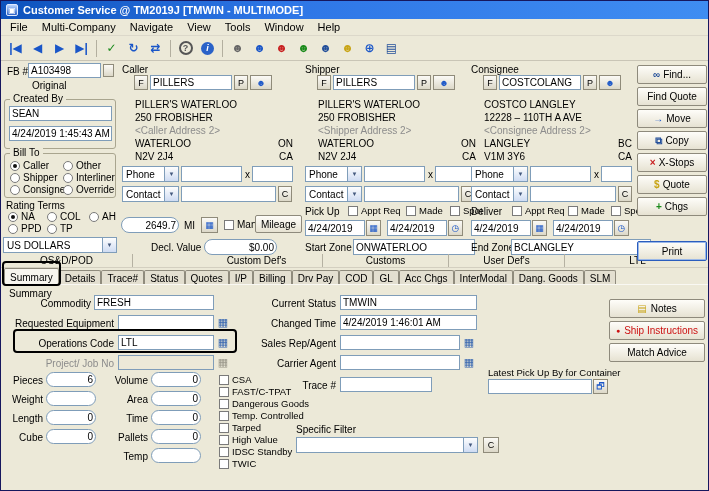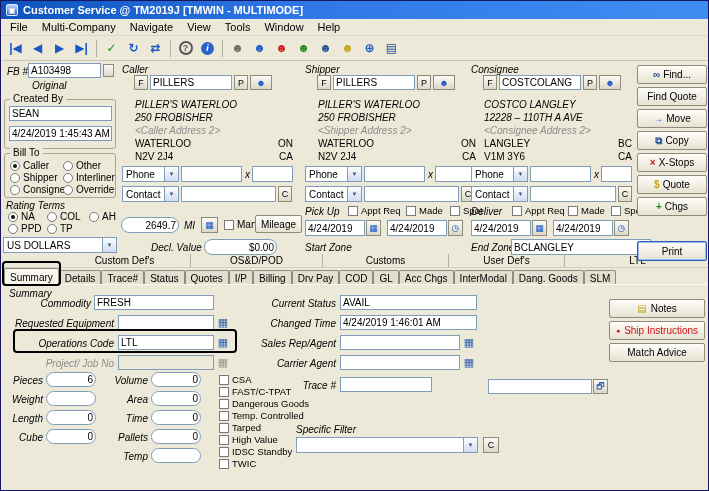--- a/index.html
+++ b/index.html
@@ -16,21 +16,21 @@
   .toolbar { position:absolute; left:0; top:35px; width:100%; height:25px; display:flex; align-items:center; gap:1px; padding-left:4px; border-bottom:1px solid #c9c5b6; }
   .tb { width:21px; height:20px; display:flex; align-items:center; justify-content:center; font-size:12px; font-weight:bold; border:1px solid transparent; }
   .tb-sep { width:1px; height:17px; background:#b3af9f; margin:0 3px; }
   .ico-search { width:14px; height:14px; border:2px solid #555; border-radius:50%; font-size:9px; display:flex; align-items:center; justify-content:center; color:#555; font-weight:bold; }
   .ico-info { width:13px; height:13px; border-radius:50%; background:#2a62c8; color:#fff; font-size:9px; font-style:italic; font-weight:bold; display:flex; align-items:center; justify-content:center; }
 
   .blue { color:#1a56c8; } .green { color:#1a8a1a; } .red { color:#c82020; }
   .gray { color:#666; } .dkblue { color:#234f9a; } .gold { color:#c8a415; }
 
   
-  .abs { position:absolute;font-style:italic; }
+  .abs { position:absolute; }
   .lbl { font-size:10px; white-space:nowrap; }
   .lbl.dim { color:#8c8c8c; }
   .rt { text-align:right; }
   .field { position:absolute; background:#fff; border:1px solid var(--field_border,#7f9db9); height:15px; font-size:10px; padding:0 2px; display:flex; align-items:center; white-space:nowrap; overflow:hidden; }
   .field.right { justify-content:flex-end;border-radius:8px; }
   .field.disabled { background:#ece9d8; color:#888; }
   .combo { position:absolute; background:#fff; border:1px solid var(--field_border,#7f9db9); height:16px; font-size:10px; display:flex; align-items:center; padding-left:3px; white-space:nowrap; }
   .combo .arr { margin-left:auto; width:14px; align-self:stretch; border-left:1px solid var(--field_border,#7f9db9); background:linear-gradient(#fdfdfd,#cfdcf3); color:#44597e; font-size:6px; display:flex; align-items:center; justify-content:center; }
   .sq-btn { position:absolute; width:14px; height:15px; background:linear-gradient(#fbfaf6,#dcd8c8); border:1px solid #8f8b7a; font-size:9px; display:flex; align-items:center; justify-content:center; }
   .mini-ico { position:absolute; width:15px; height:16px; background:linear-gradient(#fbfaf6,#dcd8c8); border:1px solid #8f8b7a; font-size:9px; display:flex; align-items:center; justify-content:center; }
@@ -255,20 +255,21 @@
     </label>
   <div class="field" style="left:304px;top:219px;width:60px;height:16px">4/24/2019</div>
   <div class="mini-ico" style="left:365px;top:219px">
       <span class="blue">▦</span>
     </div>
   <div class="field" style="left:386px;top:219px;width:60px;height:16px">4/24/2019</div>
   <div class="mini-ico" style="left:447px;top:219px">
       <span class="blue">◷</span>
     </div>
   <span class="abs lbl" style="left:304px;top:241px">Start Zone</span>
+  <div class="field" style="left:352px;top:238px;width:122px;height:16px">ONWATERLOO</div>
 
   <span class="abs lbl" style="left:470px;top:63px">Consignee</span>
   <div class="sq-btn" style="left:482px;top:74px">F</div>
   <div class="field" style="left:498px;top:74px;width:82px">COSTCOLANG</div>
   <div class="sq-btn" style="left:582px;top:74px">P</div>
   <div class="sq-btn" style="left:598px;top:74px;width:22px">
       <span class="blue">☻</span>
     </div>
   <span class="abs lbl" style="left:483px;top:98px">COSTCO LANGLEY</span>
   <span class="abs lbl" style="left:483px;top:111px">12228 – 110TH A AVE</span>
@@ -359,22 +360,22 @@
     </div>
   <div class="abtn" style="left:636px;top:196px">
       <span class="aico green">+</span>
       <span>Chgs</span>
     </div>
   <div class="abtn default" style="left:636px;top:240px;height:20px;z-index:5">
       <span>Print</span>
     </div>
 
   <div class="tabs1">
+    <div class="tabgroup" style="width:132px">OS&amp;D/POD</div>
     <div class="tabgroup" style="width:190px;padding-left:58px">Custom Def's</div>
-    <div class="tabgroup" style="width:132px">OS&amp;D/POD</div>
     <div class="tabgroup" style="width:126px">Customs</div>
     <div class="tabgroup" style="width:116px">User Def's</div>
     <div class="tabgroup" style="width:145px;border-right:none">LTL</div>
   </div>
 
   <div class="tabs2">
     <div class="tab sel">Summary</div>
     <div class="tab">Details</div>
     <div class="tab">Trace#</div>
     <div class="tab">Status</div>
@@ -403,36 +404,37 @@
 
   <span class="abs lbl rt" style="left:8px;top:337px;width:105px">Operations Code</span>
   <div class="field" style="left:117px;top:334px;width:96px">LTL</div>
   <span class="lookup" style="left:215px;top:334px">▦</span>
 
   <span class="abs lbl rt dim" style="left:8px;top:357px;width:105px">Project/ Job No</span>
   <div class="field disabled" style="left:117px;top:354px;width:96px"></div>
   <span class="lookup" style="left:215px;top:354px;color:#9a978a">▦</span>
 
   <span class="abs lbl rt" style="left:232px;top:297px;width:103px">Current Status</span>
-  <div class="field" style="left:339px;top:294px;width:137px">AVAIL</div>
+  <div class="field" style="left:339px;top:294px;width:137px">TMWIN</div>
 
   <span class="abs lbl rt" style="left:232px;top:317px;width:103px">Changed Time</span>
   <div class="field" style="left:339px;top:314px;width:137px">4/24/2019 1:46:01 AM</div>
 
   <span class="abs lbl rt" style="left:232px;top:337px;width:103px">Sales Rep/Agent</span>
   <div class="field" style="left:339px;top:334px;width:120px"></div>
   <span class="lookup" style="left:461px;top:334px">▦</span>
 
   <span class="abs lbl rt" style="left:232px;top:357px;width:103px">Carrier Agent</span>
   <div class="field" style="left:339px;top:354px;width:120px"></div>
   <span class="lookup" style="left:461px;top:354px">▦</span>
 
   <span class="abs lbl rt" style="left:232px;top:379px;width:103px">Trace #</span>
   <div class="field" style="left:339px;top:376px;width:92px"></div>
 
+  <span class="abs lbl s95" style="left:487px;top:366px">Latest Pick Up By for Container</span>
   <div class="field" style="left:487px;top:378px;width:104px"></div>
   <div class="mini-ico" style="left:592px;top:378px;height:15px">
       <span class="blue">🗗</span>
     </div>
 
   <div class="wbtn" style="left:608px;top:298px">
       <span class="gold">▤</span>
       <span>Notes</span>
     </div>
   <div class="wbtn" style="left:608px;top:320px;color:var(--red,#cc1111)">

